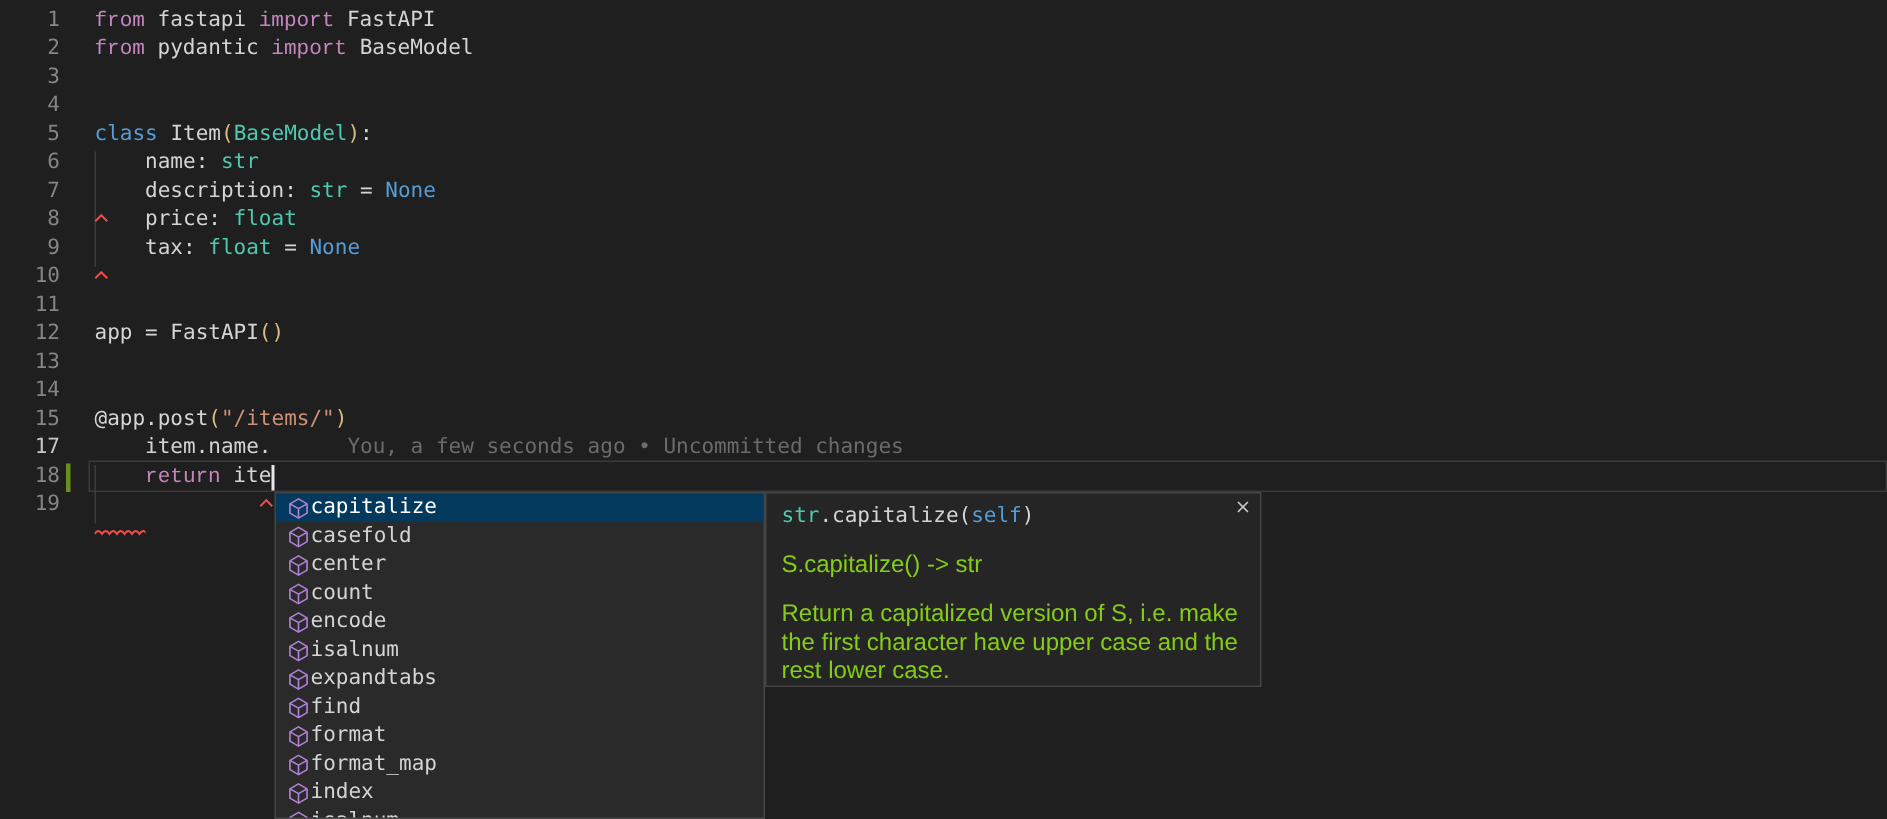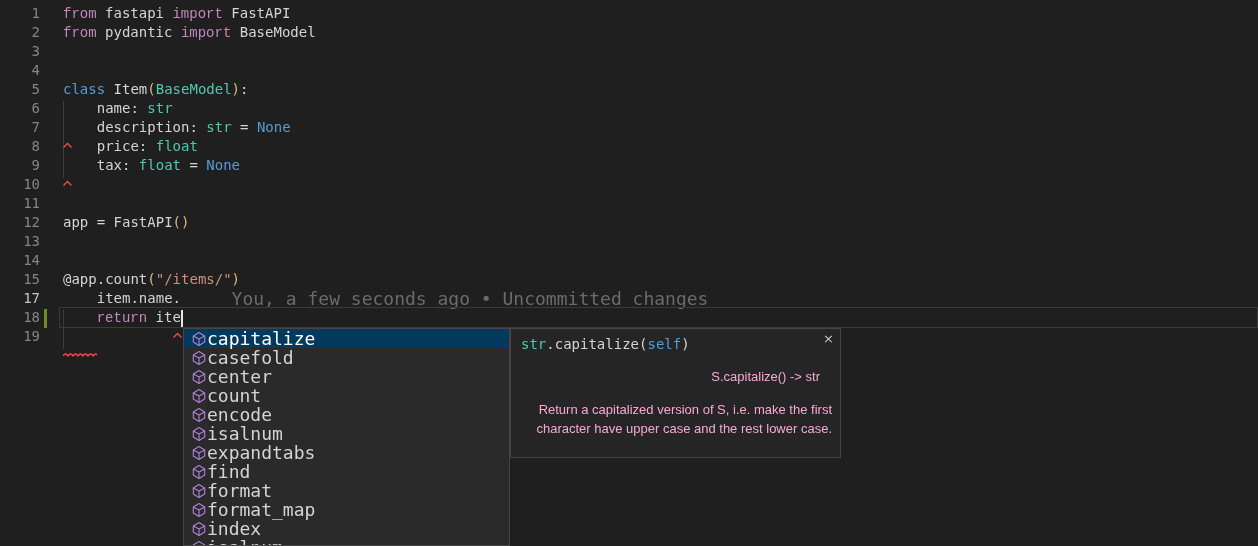--- a/index.html
+++ b/index.html
@@ -22,63 +22,63 @@
     position:absolute;left:63px;top:0;height:19px;
     font-size:14px;line-height:19px;white-space:pre;color:var(--foreground);
   }
   .tk-pl{color:var(--foreground);}
   .tk-kc{color:var(--keyword-control);font-family:Liberation Mono, monospace;}
   .tk-kd{color:var(--keyword-decl);}
   .tk-ty{color:var(--type);}
   .tk-st{color:var(--string);}
   .tk-br{color:var(--bracket);}
   .blame{
-    position:absolute;top:0;height:19px;font-size:18px;line-height:19px;
+    position:absolute;top:0;height:19px;font-size:14px;line-height:19px;
     color:var(--blame-text);white-space:pre;
   }
   #current-line-highlight{
     position:absolute;left:59px;right:0;top:307px;height:21px;
     border:1px solid #3a3a3a;box-sizing:border-box;z-index:1;
   }
   .indent-guide{position:absolute;width:1px;background:#3c3c3c;z-index:1;}
   #git-bar{position:absolute;left:44px;width:3px;height:19px;z-index:3;
     background:var(--git-added);}
   #cursor{position:absolute;width:2px;height:17px;background:#e6e6e6;z-index:6;}
   .deco{position:absolute;z-index:5;}
   
   #suggest{position:absolute;left:183px;top:328px;z-index:20;}
   #suggest-list{
     position:absolute;left:0;top:0;width:327px;height:218px;overflow:hidden;
     background:var(--widget-bg);border:1px solid var(--widget-border);
     box-sizing:border-box;
   }
   .sg-item{
     display:flex;align-items:center;height:19px;padding-left:7px;
-    font-size:18px;line-height:19px;color:var(--foreground);cursor:default;
+    font-size:14px;line-height:19px;color:var(--foreground);cursor:default;
   }
   .sg-item.selected{background:var(--selection-bg);color:#ffffff;}
   .sg-icon{width:16px;height:16px;flex:0 0 16px;display:inline-block;}
   .sg-icon svg{display:block;}
   .sg-label{white-space:pre;}
   #suggest-docs{
     position:absolute;left:327px;top:0;width:331px;height:130px;
     background:var(--docs-bg);border:1px solid var(--widget-border);
     box-sizing:border-box;padding:6px 20px 6px 10px;
   }
   #docs-signature{
     position:relative;font-size:14px;line-height:19px;white-space:pre;
     padding-right:16px;color:var(--foreground);
   }
   #docs-close{
     position:absolute;top:3px;right:6px;font-size:13px;line-height:13px;
     color:#c5c5c5;font-family:"DejaVu Sans", sans-serif;cursor:default;
   }
   .docs-text{
-    font-family:"Liberation Sans", sans-serif;font-size:13px;
-    line-height:19px;color:#f9a8d4;text-align:right;
+    font-family:"Liberation Sans", sans-serif;font-size:16px;
+    line-height:19px;color:#84cc16;
   }
   #docs-sigline{margin-top:13px;}
   #docs-desc{margin-top:14px;width:311px;}
 </style>
 </head>
 <body>
 
 <div id="editor">
   <div id="current-line-highlight"></div>
   <div id="guides">
@@ -94,21 +94,21 @@
       <div class="code-row"><span class="line-num">5</span><span class="code-text"><span class="tk-kd">class</span><span class="tk-pl"> Item</span><span class="tk-br">(</span><span class="tk-ty">BaseModel</span><span class="tk-br">)</span><span class="tk-pl">:</span></span></div>
       <div class="code-row"><span class="line-num">6</span><span class="code-text"><span class="tk-pl">    name: </span><span class="tk-ty">str</span></span></div>
       <div class="code-row"><span class="line-num">7</span><span class="code-text"><span class="tk-pl">    description: </span><span class="tk-ty">str</span><span class="tk-pl"> = </span><span class="tk-kd">None</span></span></div>
       <div class="code-row"><span class="line-num">8</span><span class="code-text"><span class="tk-pl">    price: </span><span class="tk-ty">float</span></span></div>
       <div class="code-row"><span class="line-num">9</span><span class="code-text"><span class="tk-pl">    tax: </span><span class="tk-ty">float</span><span class="tk-pl"> = </span><span class="tk-kd">None</span></span></div>
       <div class="code-row"><span class="line-num">10</span><span class="code-text"></span></div>
       <div class="code-row"><span class="line-num">11</span><span class="code-text"></span></div>
       <div class="code-row"><span class="line-num">12</span><span class="code-text"><span class="tk-pl">app = FastAPI</span><span class="tk-br">()</span></span></div>
       <div class="code-row"><span class="line-num">13</span><span class="code-text"></span></div>
       <div class="code-row"><span class="line-num">14</span><span class="code-text"></span></div>
-      <div class="code-row"><span class="line-num">15</span><span class="code-text"><span class="tk-pl">@app.count</span><span class="tk-br">(</span><span class="tk-st">"/items/"</span><span class="tk-br">)</span></span></div>
+      <div class="code-row"><span class="line-num">15</span><span class="code-text"><span class="tk-pl">@app.post</span><span class="tk-br">(</span><span class="tk-st">"/items/"</span><span class="tk-br">)</span></span></div>
       <div class="code-row active"><span class="line-num">17</span><span class="code-text"><span class="tk-pl">    item.name.</span></span><span class="blame" style="left: 231.6px;">You, a few seconds ago • Uncommitted changes</span></div>
       <div class="code-row"><span class="line-num">18</span><span class="code-text"><span class="tk-pl">    </span><span class="tk-kc">return</span><span class="tk-pl"> ite</span></span></div>
       <div class="code-row"><span class="line-num">19</span><span class="code-text"></span></div>
     </div>
   <div id="decorations">
       <div class="deco" style="left: 63px; top: 133px;"><svg width="9" height="6" viewBox="0 0 9 6">
           <path d="M0.5 5.5 L4.5 1.5 L8.5 5.5" fill="none" stroke="#f14c4c" stroke-width="1.3"></path>
         </svg></div>
       <div class="deco" style="left: 63px; top: 171px;"><svg width="9" height="6" viewBox="0 0 9 6">
           <path d="M0.5 5.5 L4.5 1.5 L8.5 5.5" fill="none" stroke="#f14c4c" stroke-width="1.3"></path>

